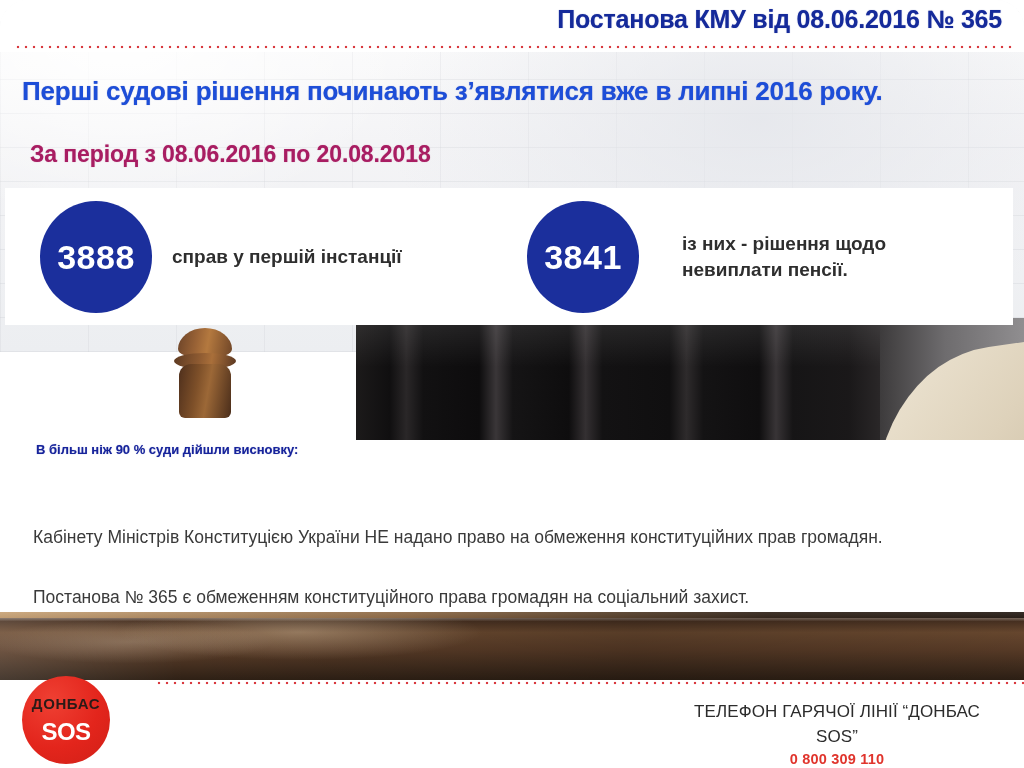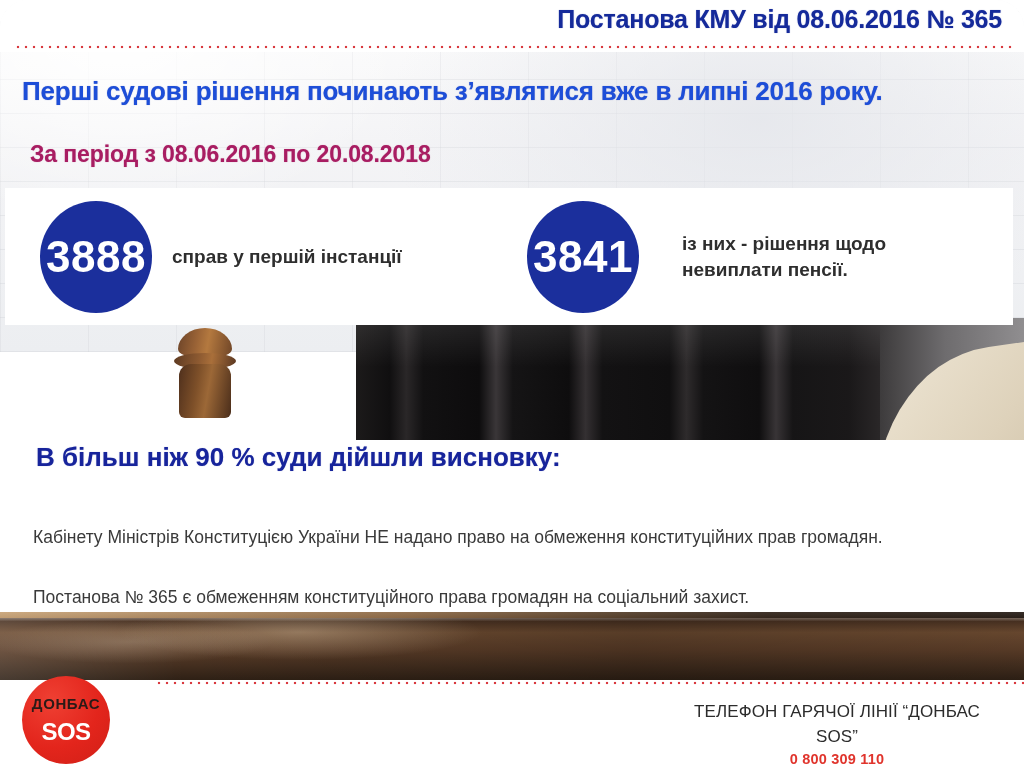--- a/index.html
+++ b/index.html
@@ -234,40 +234,40 @@
     height: 112px;
     border-radius: 50%;
     background: #1b2f9c;
     display: flex;
     align-items: center;
     justify-content: center;
     flex: 0 0 auto;
   }
   .stat-number {
     color: #ffffff;
-    font-size: 44px;
+    font-size: 34px;
     font-weight: bold;
     letter-spacing: 0.5px;
     line-height: 1;
   }
   .stat-label {
     margin-left: 20px;
     font-size: 19px;
     font-weight: bold;
     color: #2e2e2e;
     line-height: 1.35;
     max-width: 300px;
   }
 
   
   .conclusion-heading {
     position: absolute;
     left: 36px;
     top: 442px;
-    font-size: 26px;
+    font-size: 13px;
     font-weight: bold;
     color: #17249b;
     white-space: nowrap;
     text-shadow: 0 0 1px rgba(23,36,155,0.4);
   }
   .conclusion-body {
     position: absolute;
     left: 33px;
     top: 491px;
     width: 960px;

